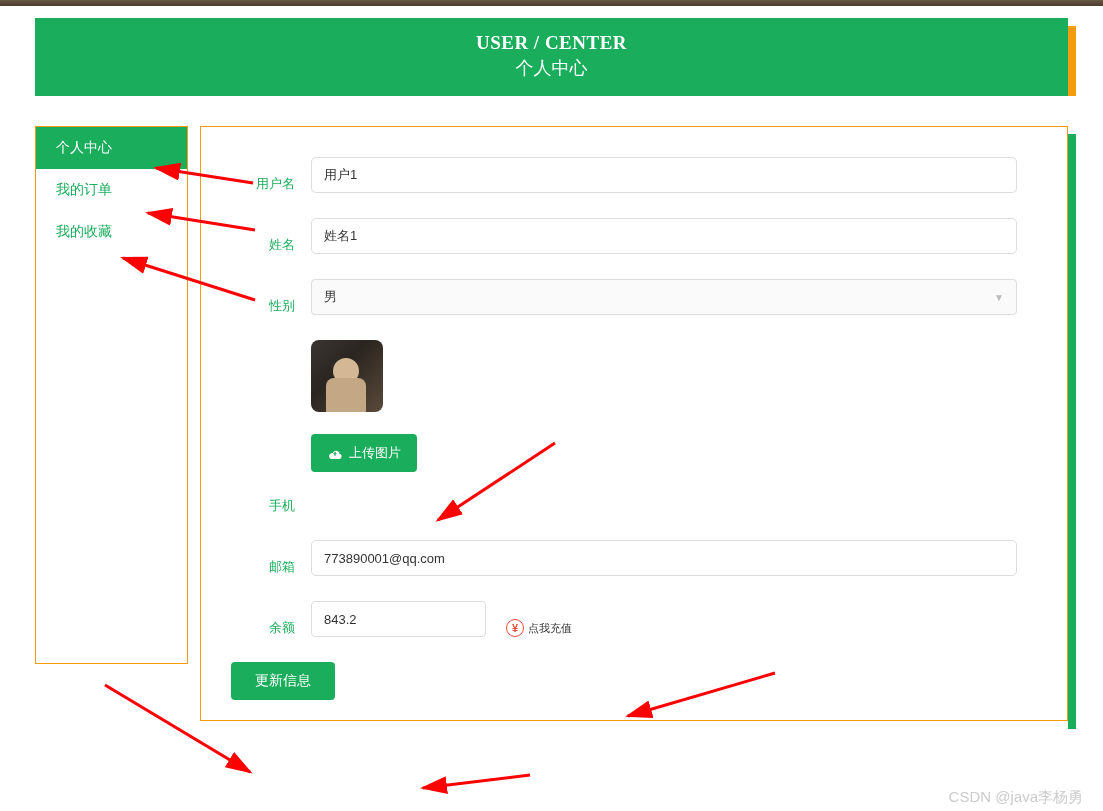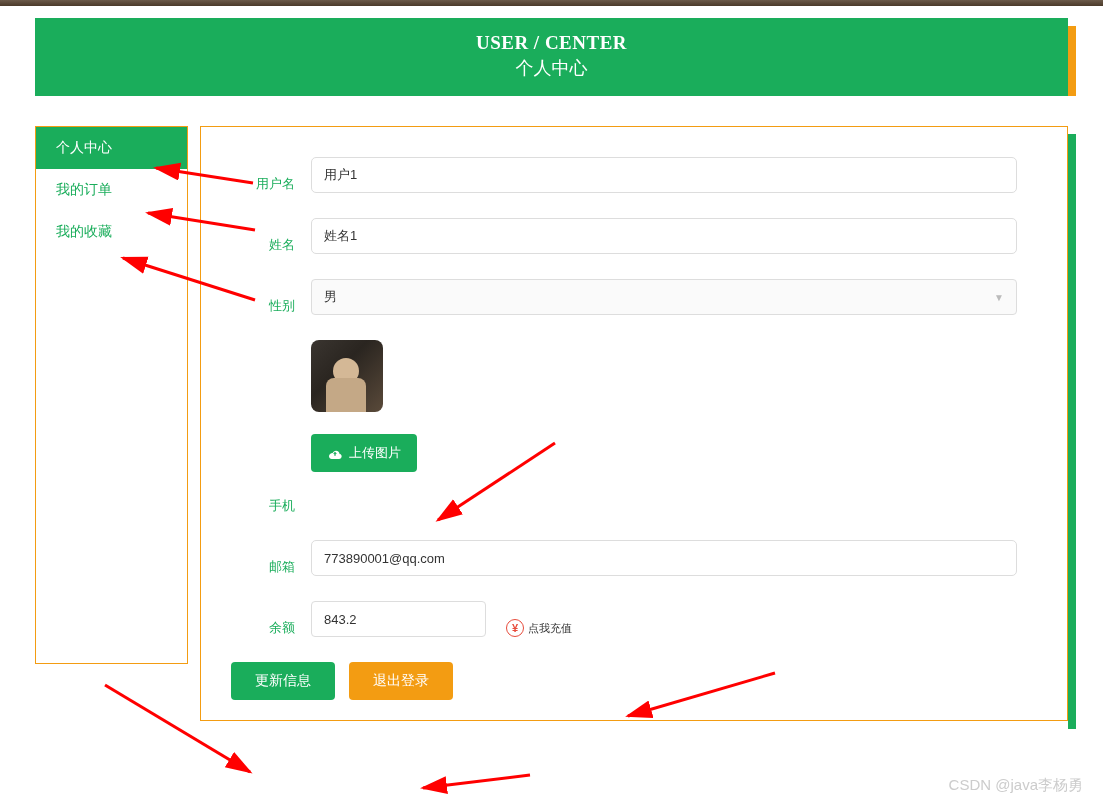--- a/index.html
+++ b/index.html
@@ -237,21 +237,21 @@
       font-size: 14px;
       cursor: pointer;
     }
     .arrow {
       position: absolute;
       z-index: 10;
       pointer-events: none;
     }
     .watermark {
       position: absolute;
-      bottom: 16px;
+      bottom: 4px;
       right: 20px;
       color: #ccc;
       font-size: 15px;
     }
   </style>
 </head>
 <body>
 
 <div class="top-strip"></div>
 
@@ -325,21 +325,20 @@
       <div class="form-label">余额</div>
       <input class="form-input-short" value="843.2" style="">
       <div class="recharge-link">
         <span class="yen-circle">¥</span>
         <span class="recharge-text">点我充值</span>
       </div>
     </div>
 
     <div class="bottom-buttons">
       <button class="btn-primary">更新信息</button>
-      <button class="btn-warning">退出登录</button>
     </div>
 
   </div>
 </div>
 
 <svg class="arrow" style="top:158px;left:148px" width="110" height="30">
     <defs>
       <marker id="ah1" markerWidth="10" markerHeight="10" refX="8" refY="3" orient="auto">
         <path d="M0,0 L9,3 L0,6 Z" fill="#ff0000"></path>
       </marker>

